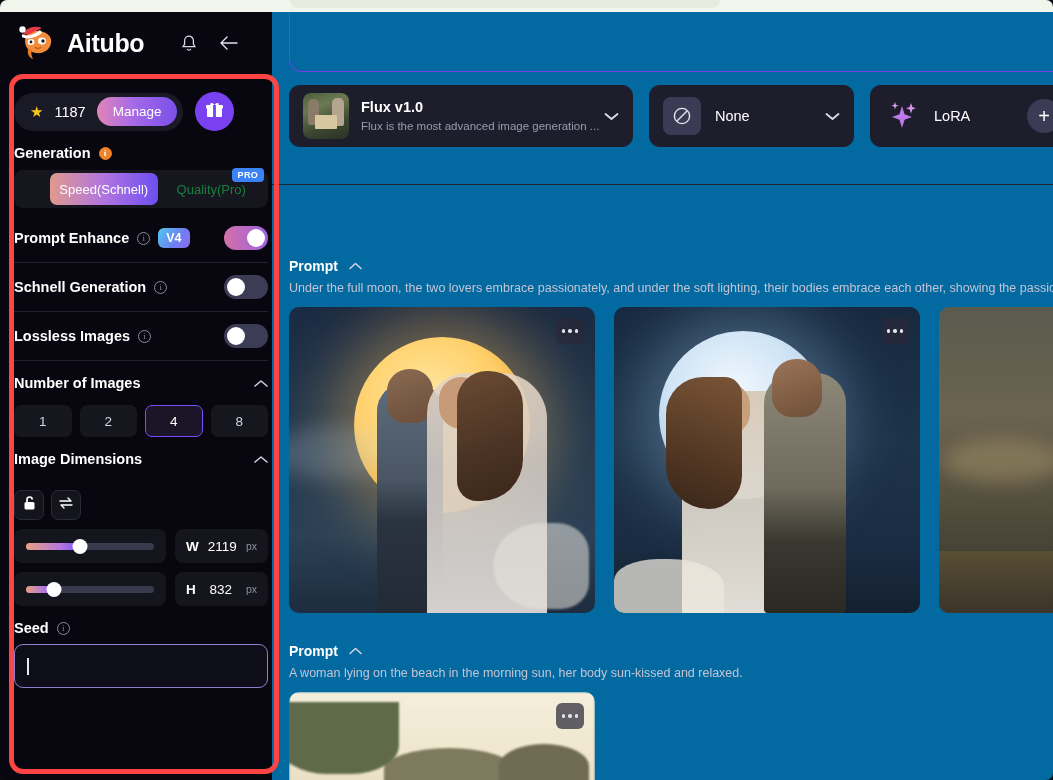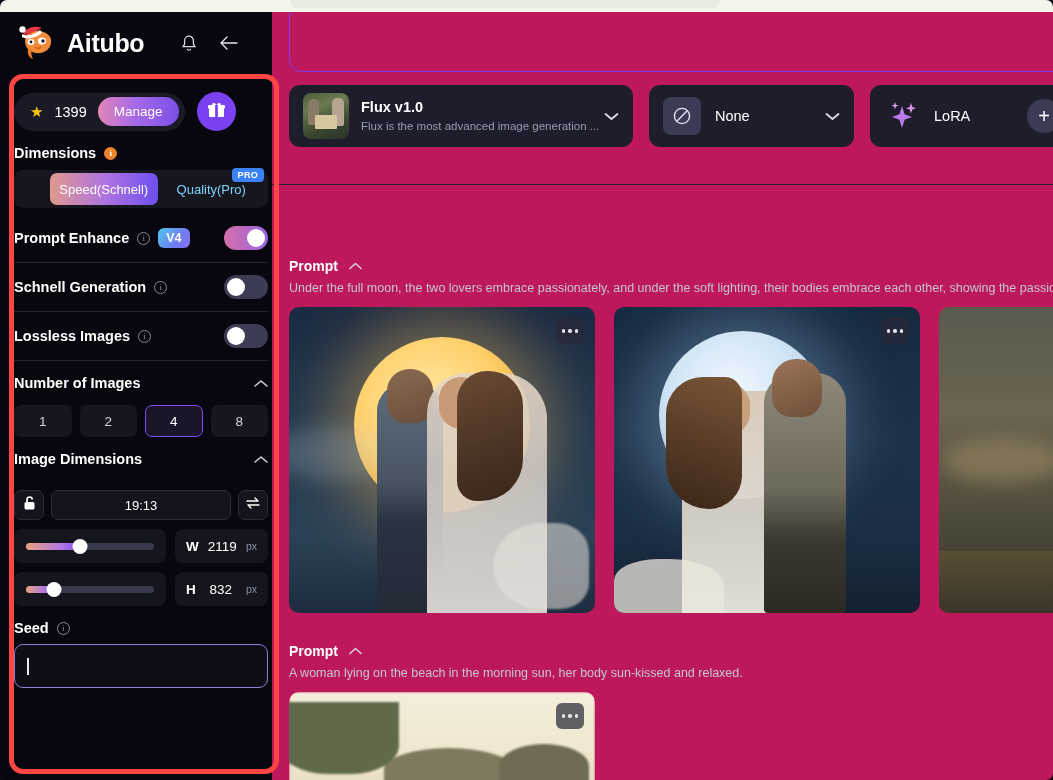--- a/index.html
+++ b/index.html
@@ -82,21 +82,21 @@
 
   .perf-head { display: flex; align-items: center; gap: 8px; margin-bottom: 9px; }
 
   
   .seg {
     display: flex; background: #16161f; border-radius: 9px; padding: 3px;
     position: relative; height: 38px; margin-bottom: 6px;
   }
   .seg-item {
     flex: 1; display: flex; align-items: center; justify-content: center;
-    font-size: 13px; color: #7dd3fc; border-radius: 7px; cursor: pointer;
+    font-size: 13px; color: #15803d; border-radius: 7px; cursor: pointer;
   }
   .seg-item.active {
     background: linear-gradient(90deg, #e09a8e 0%, #b074e0 50%, #6d4ff0 100%);
     color: #fff;
     margin-left: 33px;
   }
   .pro-tag {
     position: absolute; right: 4px; top: -2px;
     background: #3b82f6; color: #fff; font-size: 9px; font-weight: bold;
     border-radius: 4px; padding: 2px 6px; letter-spacing: .3px;
@@ -188,21 +188,21 @@
   .seed-input {
     margin-top: 8px; height: 44px; background: #0e0e18;
     border: 1px solid #8f7fd0; border-radius: 9px;
     display: flex; align-items: center; padding: 0 12px;
   }
   .caret { width: 1.5px; height: 17px; background: #e8e8f4; }
 
   
   .main {
     position: absolute; left: 272px; top: 12px; width: 781px; height: 768px;
-    background: #be185d; overflow: hidden;
+    background: #0369a1; overflow: hidden;
   }
   .purple-box {
     position: absolute; left: 17px; top: -40px; width: 790px; height: 100px;
     border: 1.5px solid #7c3aed; border-radius: 12px;
   }
   .model-bar {
     position: absolute; left: 17px; top: 73px; display: flex; gap: 16px; align-items: center;
   }
   .model-card {
     width: 344px; height: 62px; background: #1d1d2b; border-radius: 11px;
@@ -427,37 +427,37 @@
             </svg>
         </span>
       </div>
     </div>
 
     <div class="panel">
 
       <div class="credits-row">
         <div class="credits-pill">
           <span class="star-icon">★</span>
-          <span class="credits-num">1399</span>
+          <span class="credits-num">1187</span>
           <span class="manage-btn">Manage</span>
         </div>
         <div class="gift-btn">
           <span>
             <svg width="19" height="19" viewBox="0 0 19 19">
                 <rect x="2" y="7.5" width="15" height="9.5" rx="1" fill="#fff"></rect>
                 <rect x="1" y="5" width="17" height="3.6" rx="1" fill="#fff"></rect>
                 <rect x="8.1" y="5" width="2.8" height="12" fill="#7a41f0"></rect>
                 <path d="M9.5 5 C7.5 1.5 4 3 5.5 5 Z M9.5 5 C11.5 1.5 15 3 13.5 5 Z" fill="#fff"></path>
               </svg>
           </span>
         </div>
       </div>
 
       <div class="perf-head">
-        <span class="sec-label">Dimensions</span>
+        <span class="sec-label">Generation</span>
         <i class="info-icon orange">i</i>
       </div>
       <div class="seg">
         <div class="seg-item active">Speed(Schnell)</div>
         <div class="seg-item">Quality(Pro)</div>
         <span class="pro-tag">PRO</span>
       </div>
 
       <div class="row">
         <span class="lab">
@@ -519,21 +519,20 @@
 
       <div class="ratio-row">
         <div class="sq-btn">
           <span>
             <svg width="15" height="16" viewBox="0 0 15 16">
                 <rect x="2.5" y="7" width="10" height="7.5" rx="1.6" fill="#ffffff"></rect>
                 <path d="M5 7 V4.6 a2.6 2.6 0 0 1 5.2 0" fill="none" stroke="#ffffff" stroke-width="1.7"></path>
               </svg>
           </span>
         </div>
-        <div class="ratio-box">19:13</div>
         <div class="sq-btn">
           <span>
             <svg width="16" height="14" viewBox="0 0 16 14">
                 <path d="M2 5 H13 M10 2 L13 5 M14 9 H3 M6 12 L3 9" fill="none" stroke="#ffffff" stroke-width="1.4" stroke-linecap="round" stroke-linejoin="round"></path>
               </svg>
           </span>
         </div>
       </div>
 
       <div class="slider-row">

